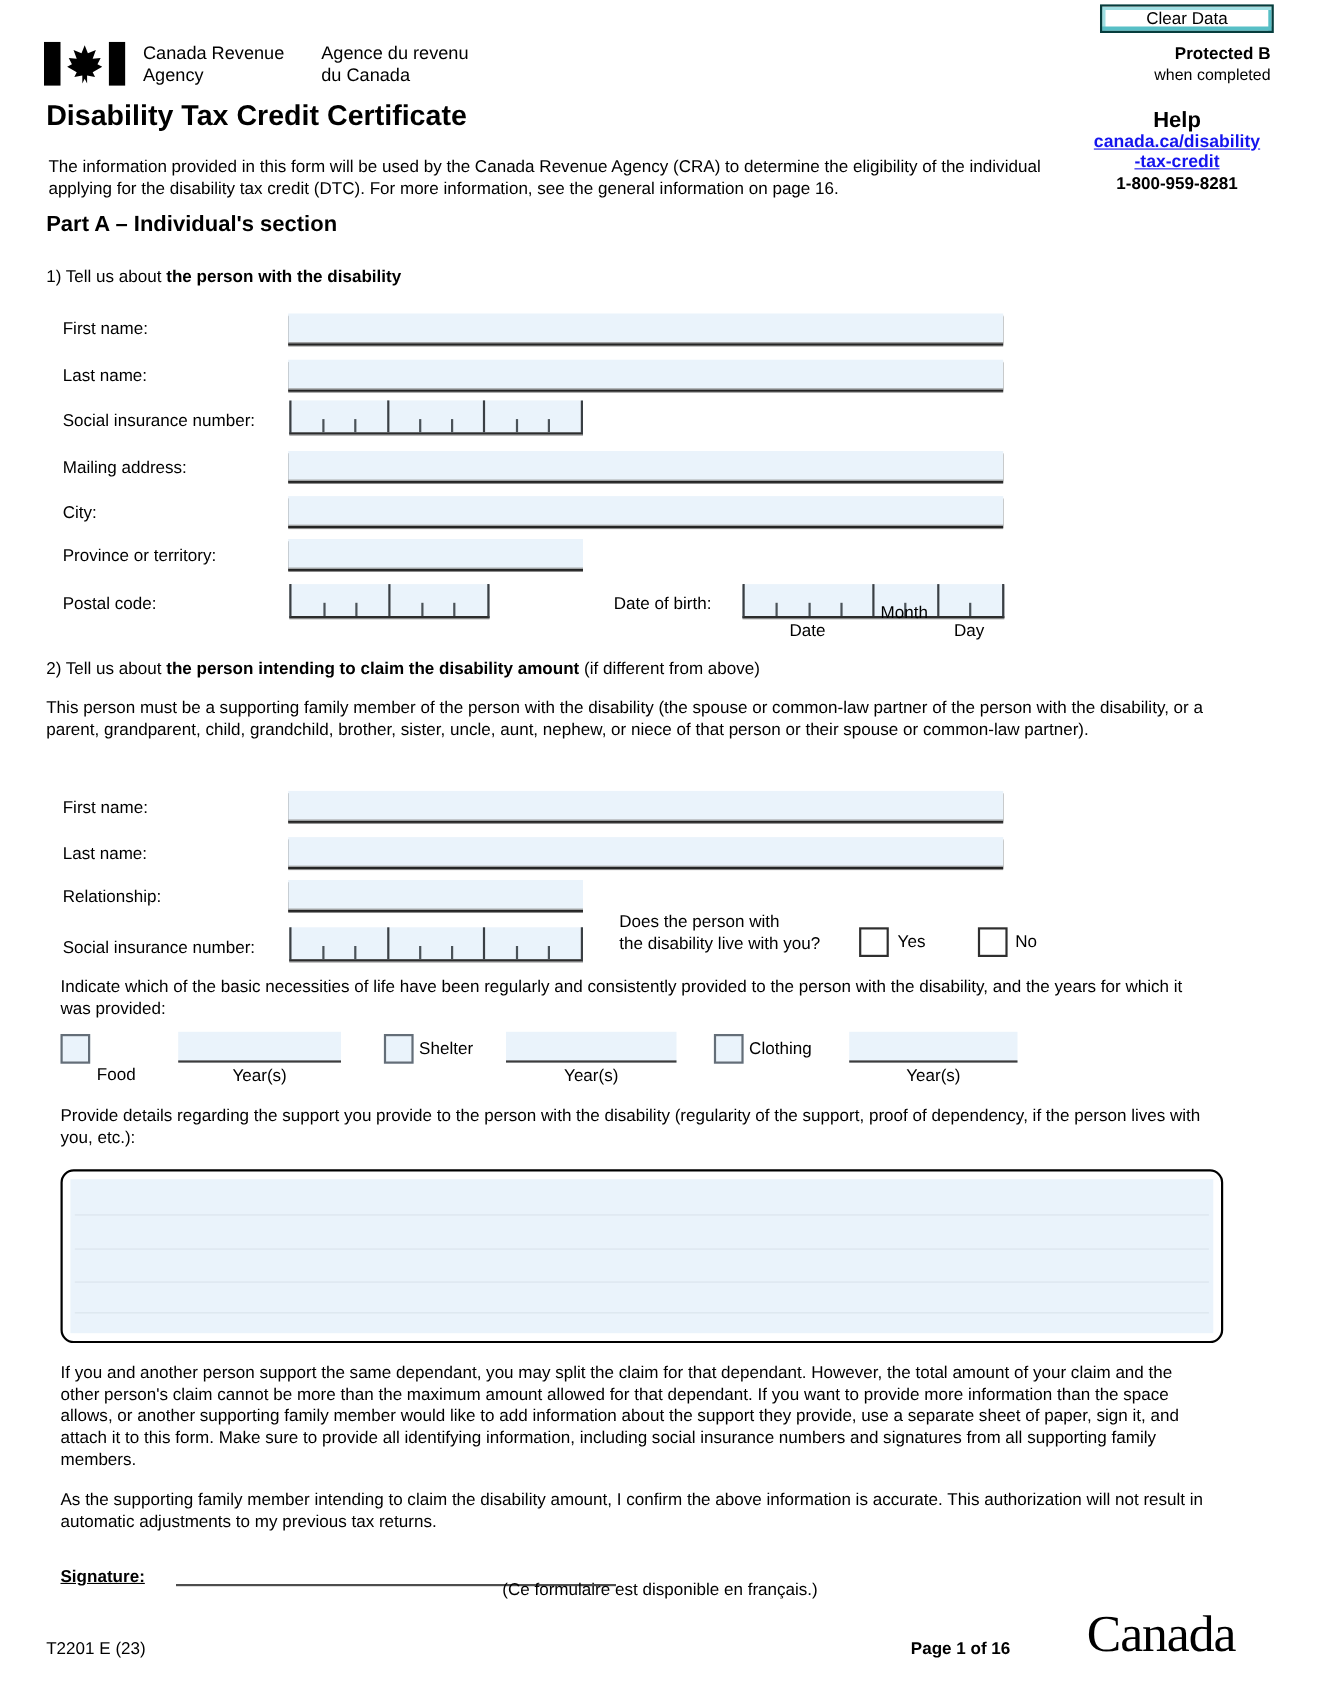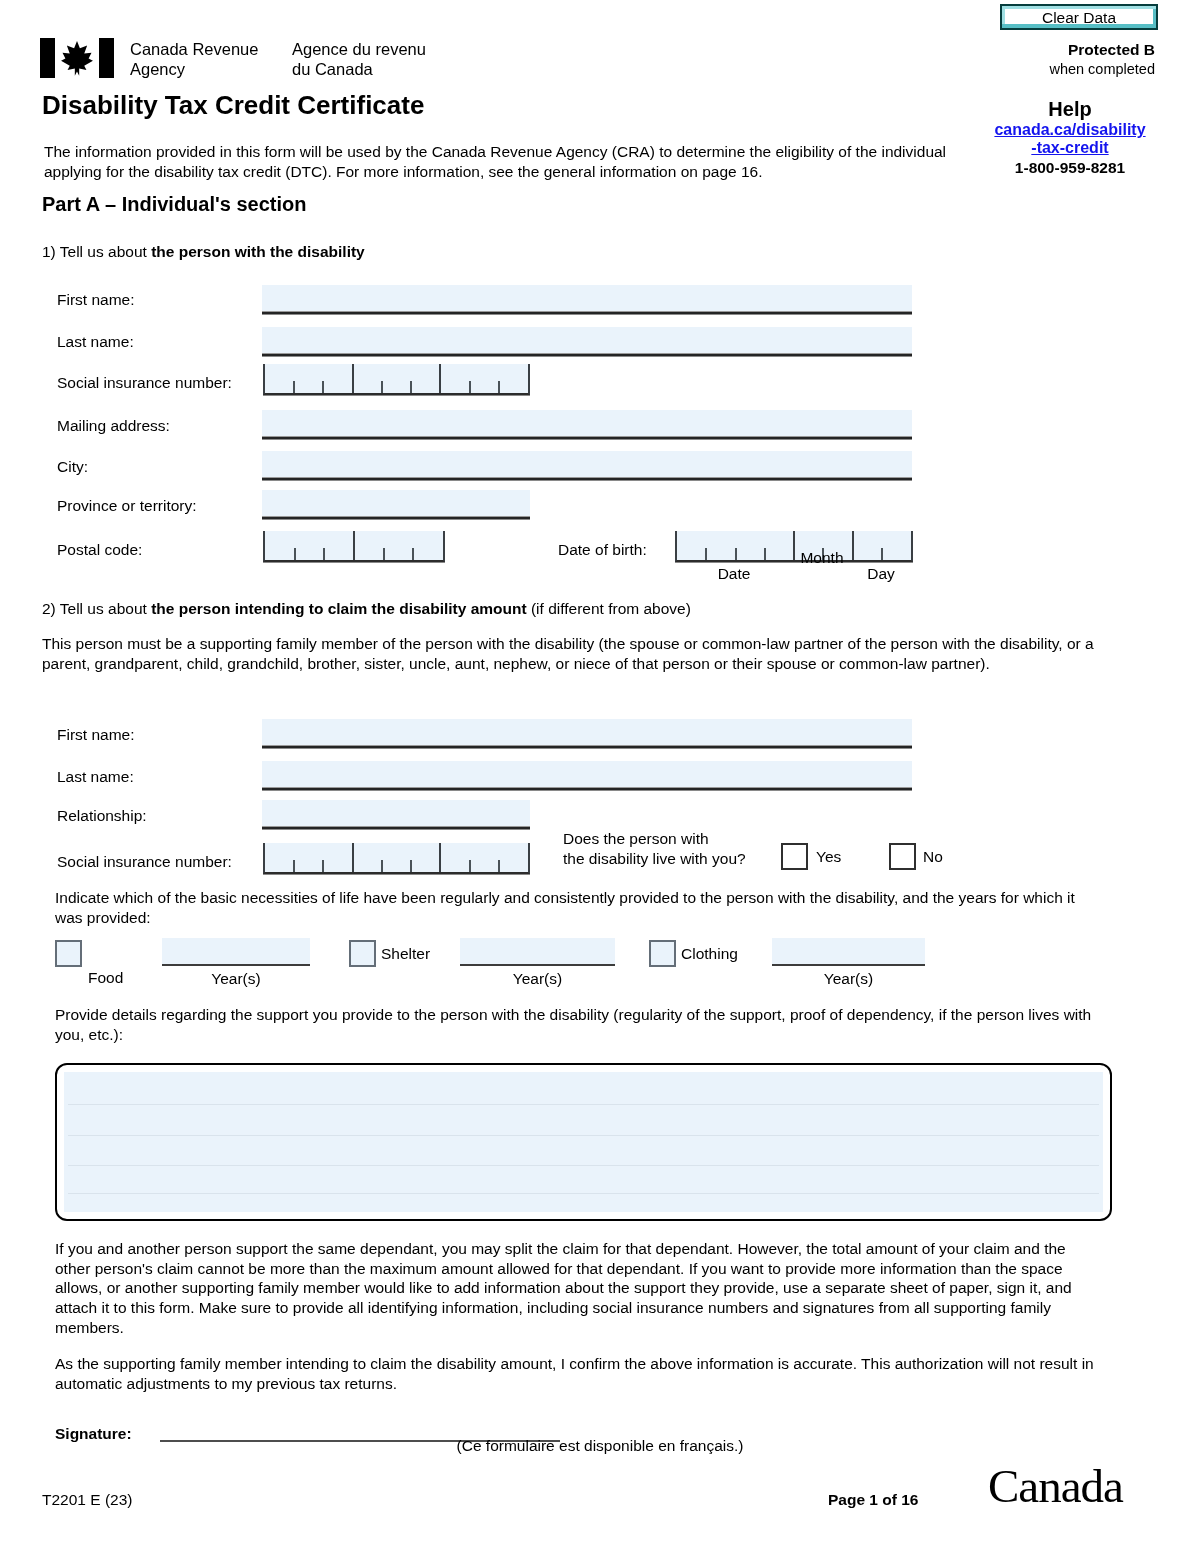--- a/index.html
+++ b/index.html
@@ -218,21 +218,21 @@
       <div class="rule-line" style="top:93px;"></div>
       <div class="rule-line" style="top:121px;"></div>
       <div style="position:absolute;inset:0;font-size:15px;padding:4px;"></div>
     </div>
   </div>
 
   <div class="abs txt" style="left:55px;top:1239px;width:1048px;">If you and another person support the same dependant, you may split the claim for that dependant. However, the total amount of your claim and the other person's claim cannot be more than the maximum amount allowed for that dependant. If you want to provide more information than the space allows, or another supporting family member would like to add information about the support they provide, use a separate sheet of paper, sign it, and attach it to this form. Make sure to provide all identifying information, including social insurance numbers and signatures from all supporting family members.</div>
 
   <div class="abs txt" style="left:55px;top:1354px;width:1048px;">As the supporting family member intending to claim the disability amount, I confirm the above information is accurate. This authorization will not result in automatic adjustments to my previous tax returns.</div>
 
-  <div class="abs txt b" style="left:55px;top:1424px;">Signature:</div>
+  <div class="abs txt b" style="left:55px;top:1424px;text-decoration:underline;">Signature:</div>
   <div class="abs sig-line" style="left:160px;top:1440px;width:400px;height:0;"></div>
 
   <div class="abs txt" style="left:42px;top:1490px;">T2201 E (23)</div>
   <div class="abs txt center" style="left:350px;top:1436px;width:500px;">(Ce formulaire est disponible en français.)</div>
   <div class="abs txt" style="left:828px;top:1490px;font-weight:bold;">Page 1 of 16</div>
 
   <div class="abs wordmark" style="left:988px;top:1463px;">
     <span>Canada</span>
     
   </div>

